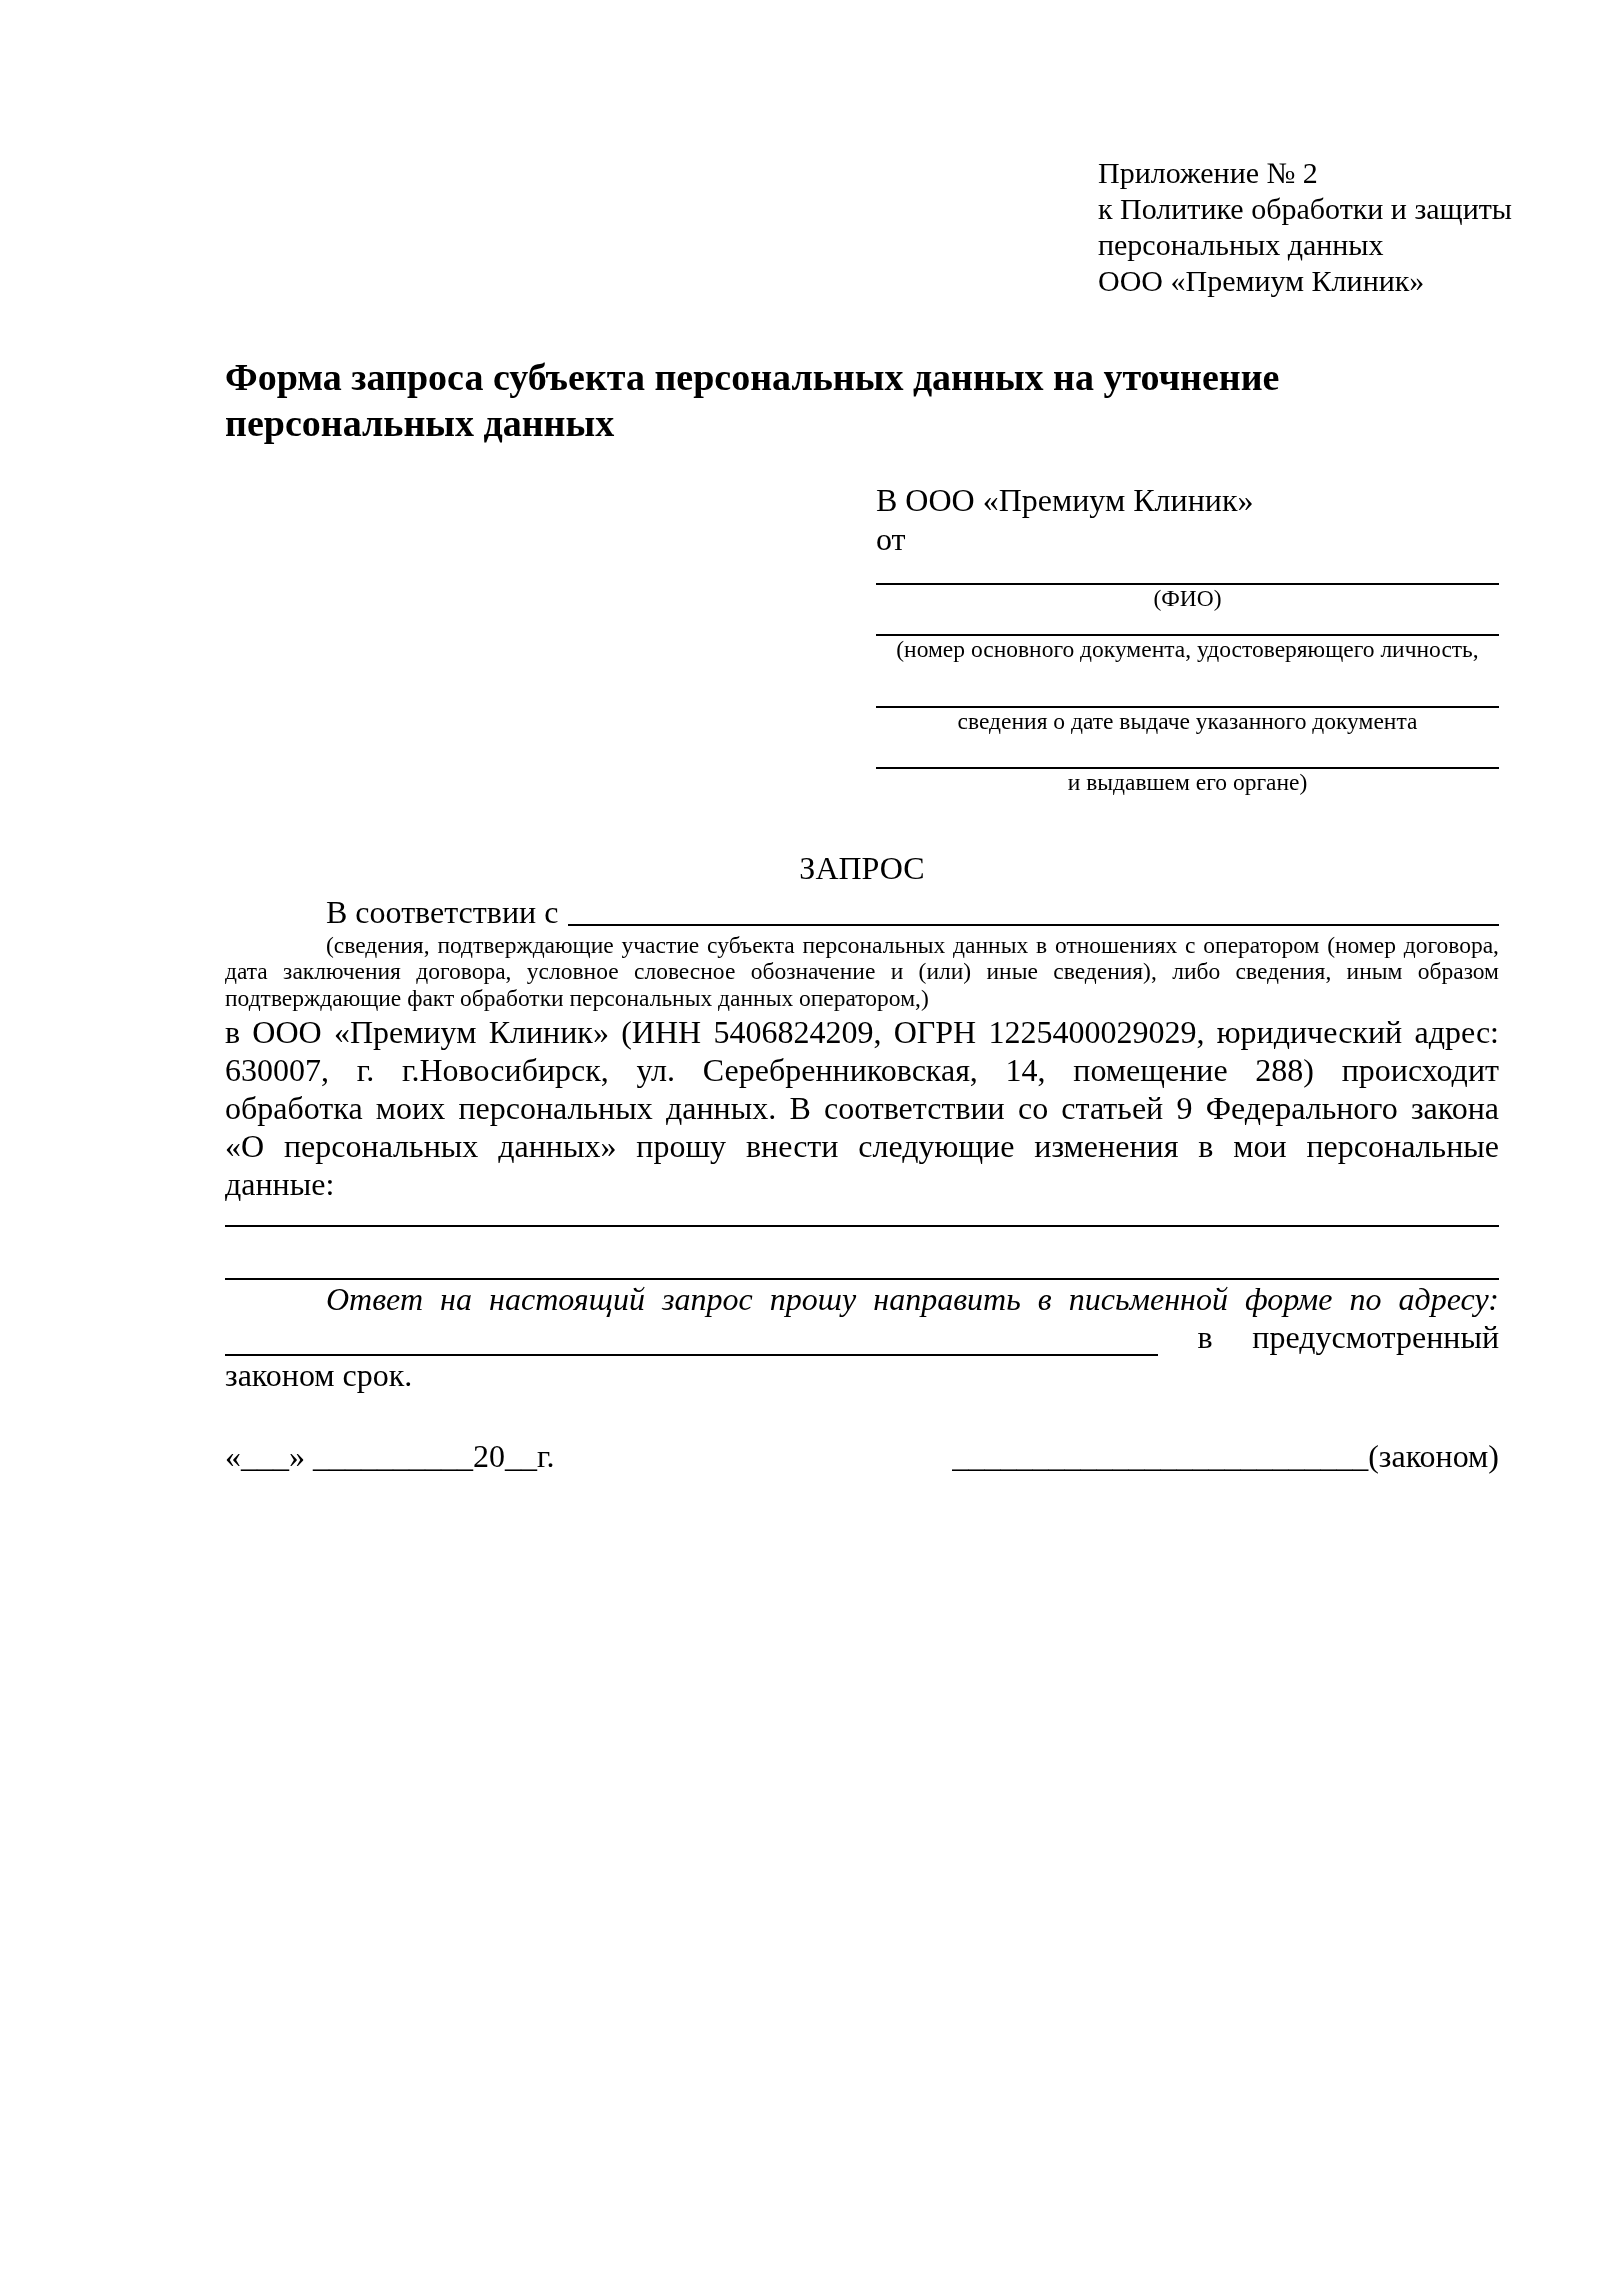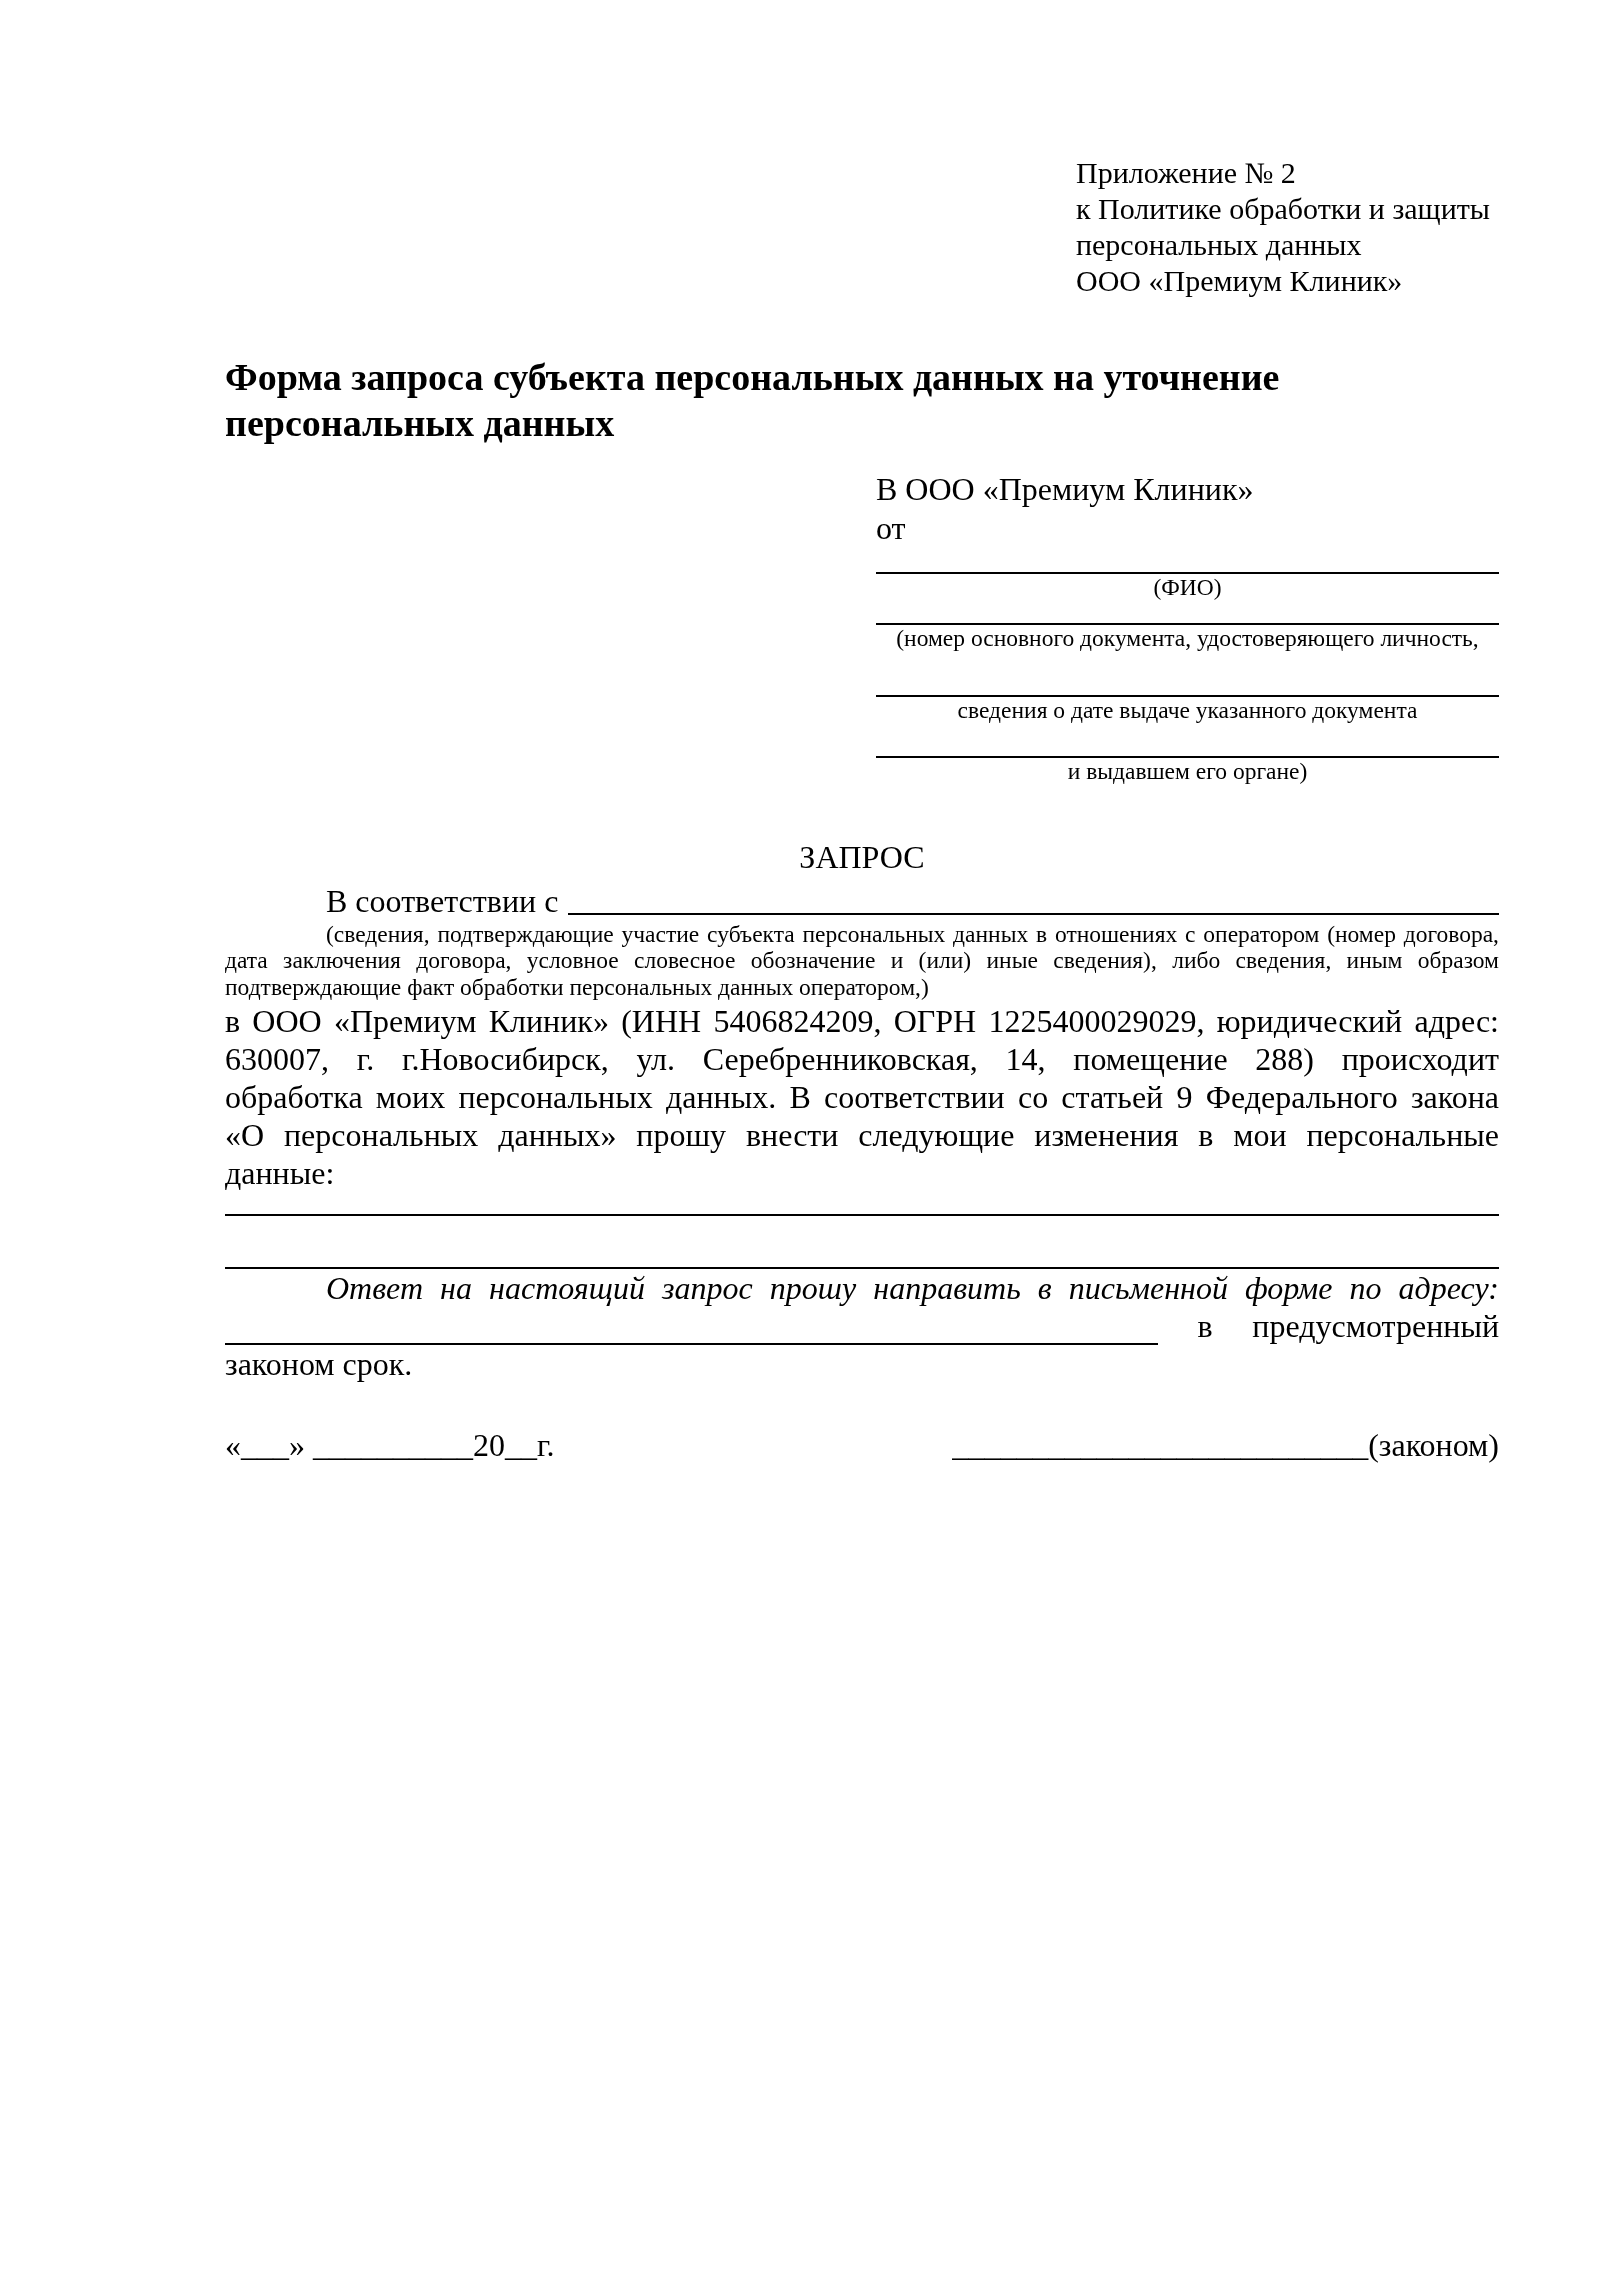--- a/index.html
+++ b/index.html
@@ -9,25 +9,25 @@
     background:#ffffff;
     color:#000000;
     font-family:"Liberation Serif","DejaVu Serif",serif;
     font-size:32px;
     box-sizing:border-box;
     overflow:hidden;
   }
   .content { padding:155px 122px 0 225px; box-sizing:border-box; }
 
   .appendix { width:423px; margin-left:auto; font-size:30px; line-height:36px; }
-  .appendix > div { white-space:nowrap; }
+  .appendix > div { white-space:nowrap;margin-left:22px; }
 
   .title { margin-top:55px; text-align:left; font-weight:bold; font-size:38px; line-height:46px; }
 
-  .addressee { width:623px; margin-left:auto; margin-top:24px; line-height:39px; }
+  .addressee { width:623px; margin-left:auto; margin-top:35px; line-height:39px; }
 
   .rule { height:0; border-bottom:2.9px solid #000000; }
   .full { width:100%; }
   .mt22 { margin-top:21.6px; }
   .mt24 { margin-top:23.5px; }
   .mt33 { margin-top:32px; }
   .mt44 { margin-top:43px; }
   .mt52 { margin-top:51px; }
 
   .cap { font-size:23.5px; line-height:27.4px; text-align:center; }

